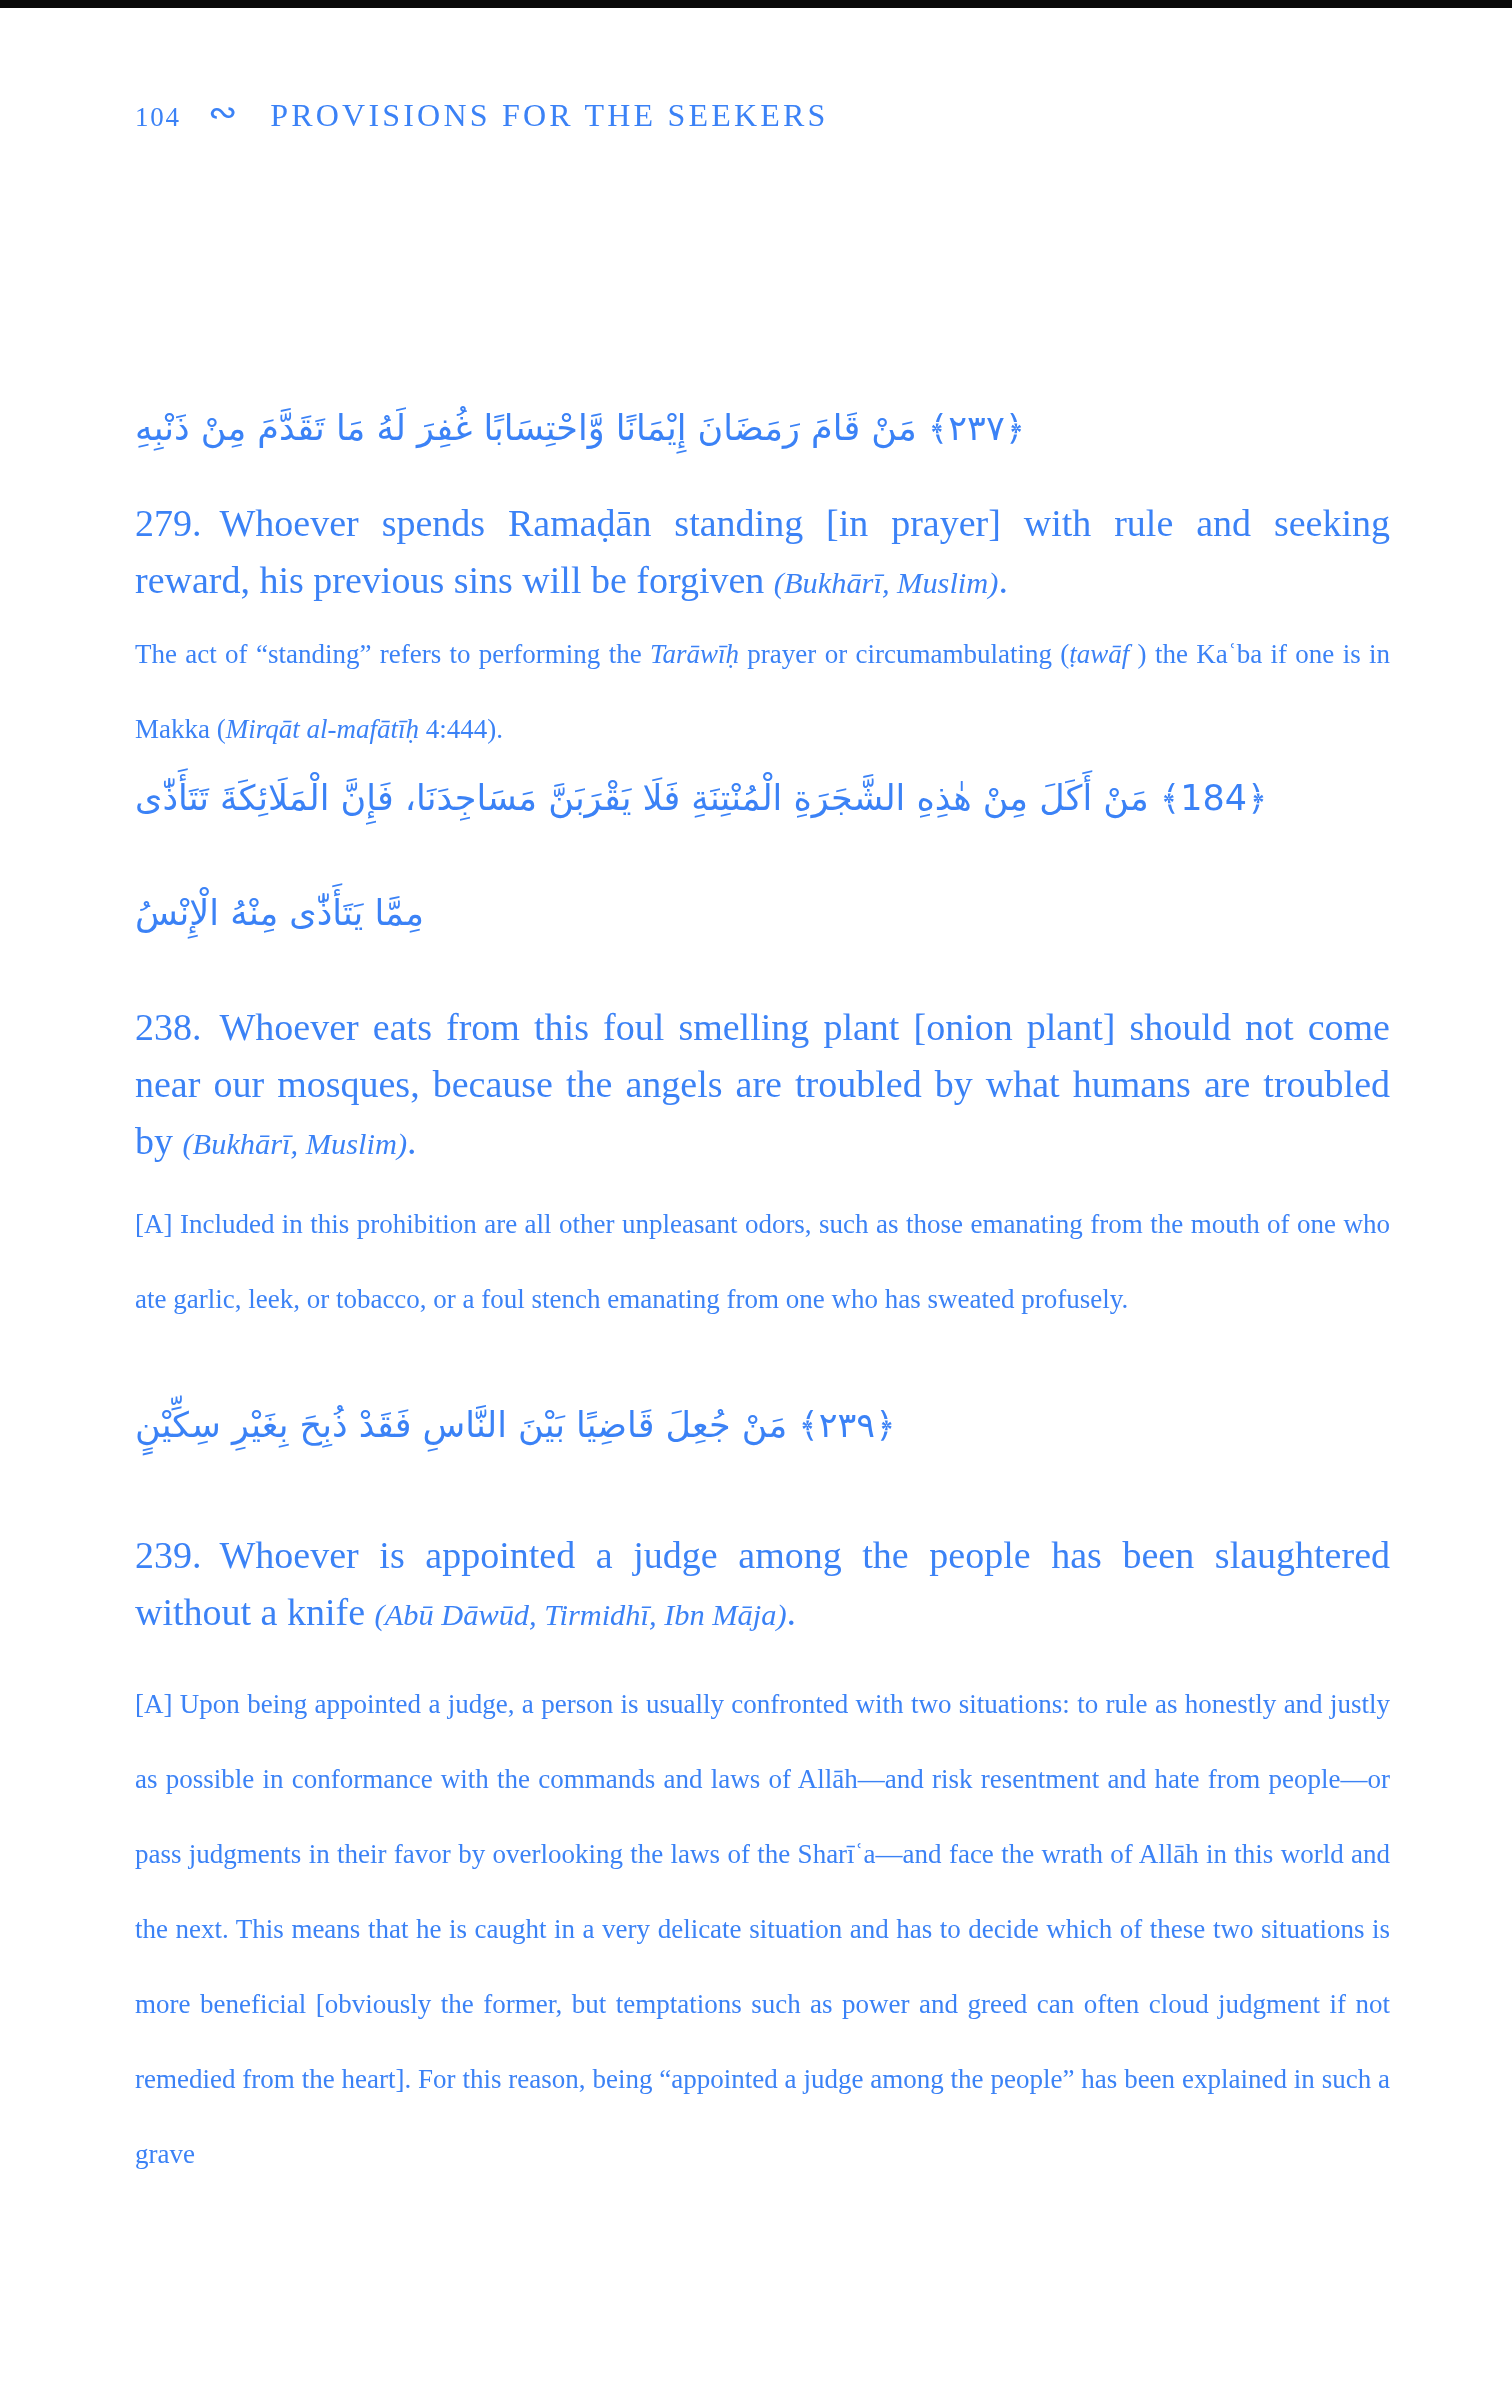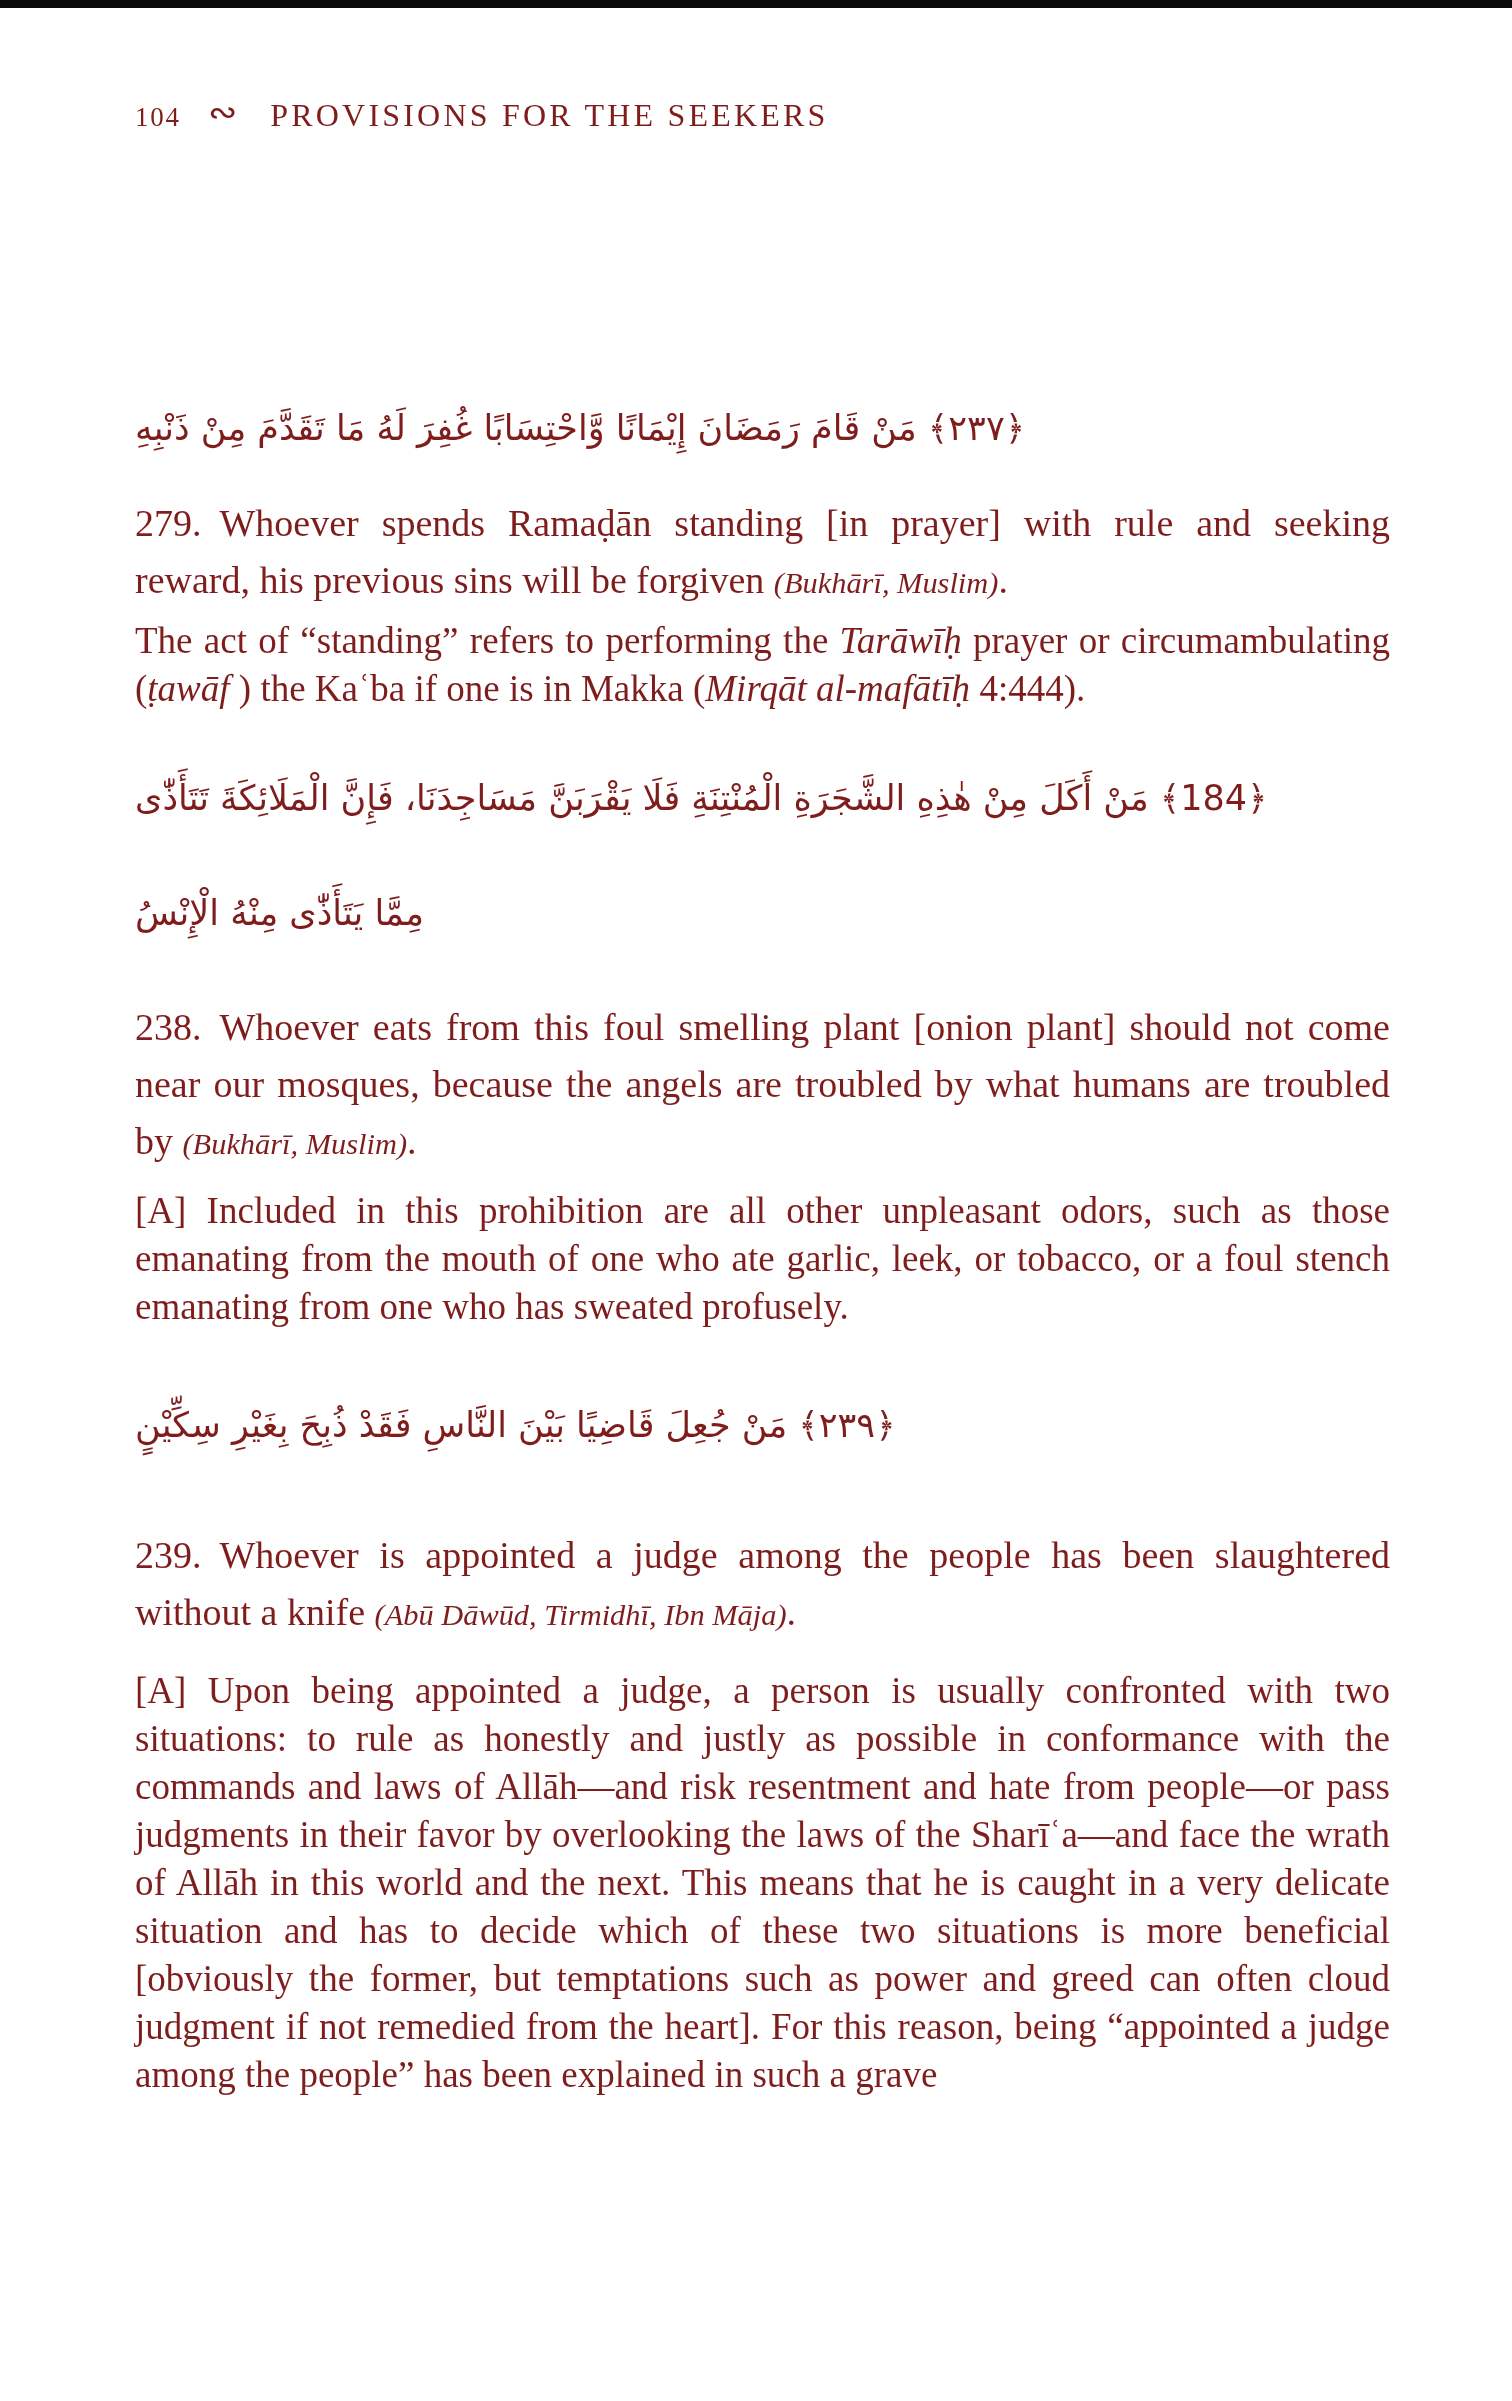--- a/index.html
+++ b/index.html
@@ -1,40 +1,40 @@
 <!DOCTYPE html>
 <html style="font-size:14.6px"><head>
 <meta charset="utf-8">
 <style>
   html,body{margin:0;padding:0;background:#e8e8e8;}
   #page{
     position:relative;
     width:1512px;height:2401px;
     background:#ffffff;
-    color:#7f1d1d;
+    color:#3b82f6;
     overflow:hidden;
     font-family:"Liberation Serif","DejaVu Serif",serif;
   }
   .top-strip{position:absolute;top:0;left:0;width:1512px;height:8.2px;background:#090909;}
   .col{position:absolute;left:135px;width:1255px;}
 
   
   .header{top:97px;display:flex;align-items:baseline;}
   .pagenum{font-size:27px;letter-spacing:1.8px;}
   .ornament{
     font-size:35px;line-height:27px;
     margin:0 33px 0 27px;
     transform:translateY(-1.8px);
     font-family:"DejaVu Serif",serif;
   }
   .runtitle{font-size:32px;letter-spacing:3.2px;font-family:Liberation Serif, serif;}
 
   
   .note{font-size:31px;line-height:55px;text-align:justify;}
-  .commentary{font-size:37px;line-height:48px;text-align:justify;}
+  .commentary{font-size:27px;line-height:75px;text-align:justify;}
 
   
   .trans{font-size:38px;line-height:57px;text-align:justify;}
 
   
   .arabic{
     direction:rtl;
     text-align:left;
     font-family:"DejaVu Sans",sans-serif;
     font-size:35px;

